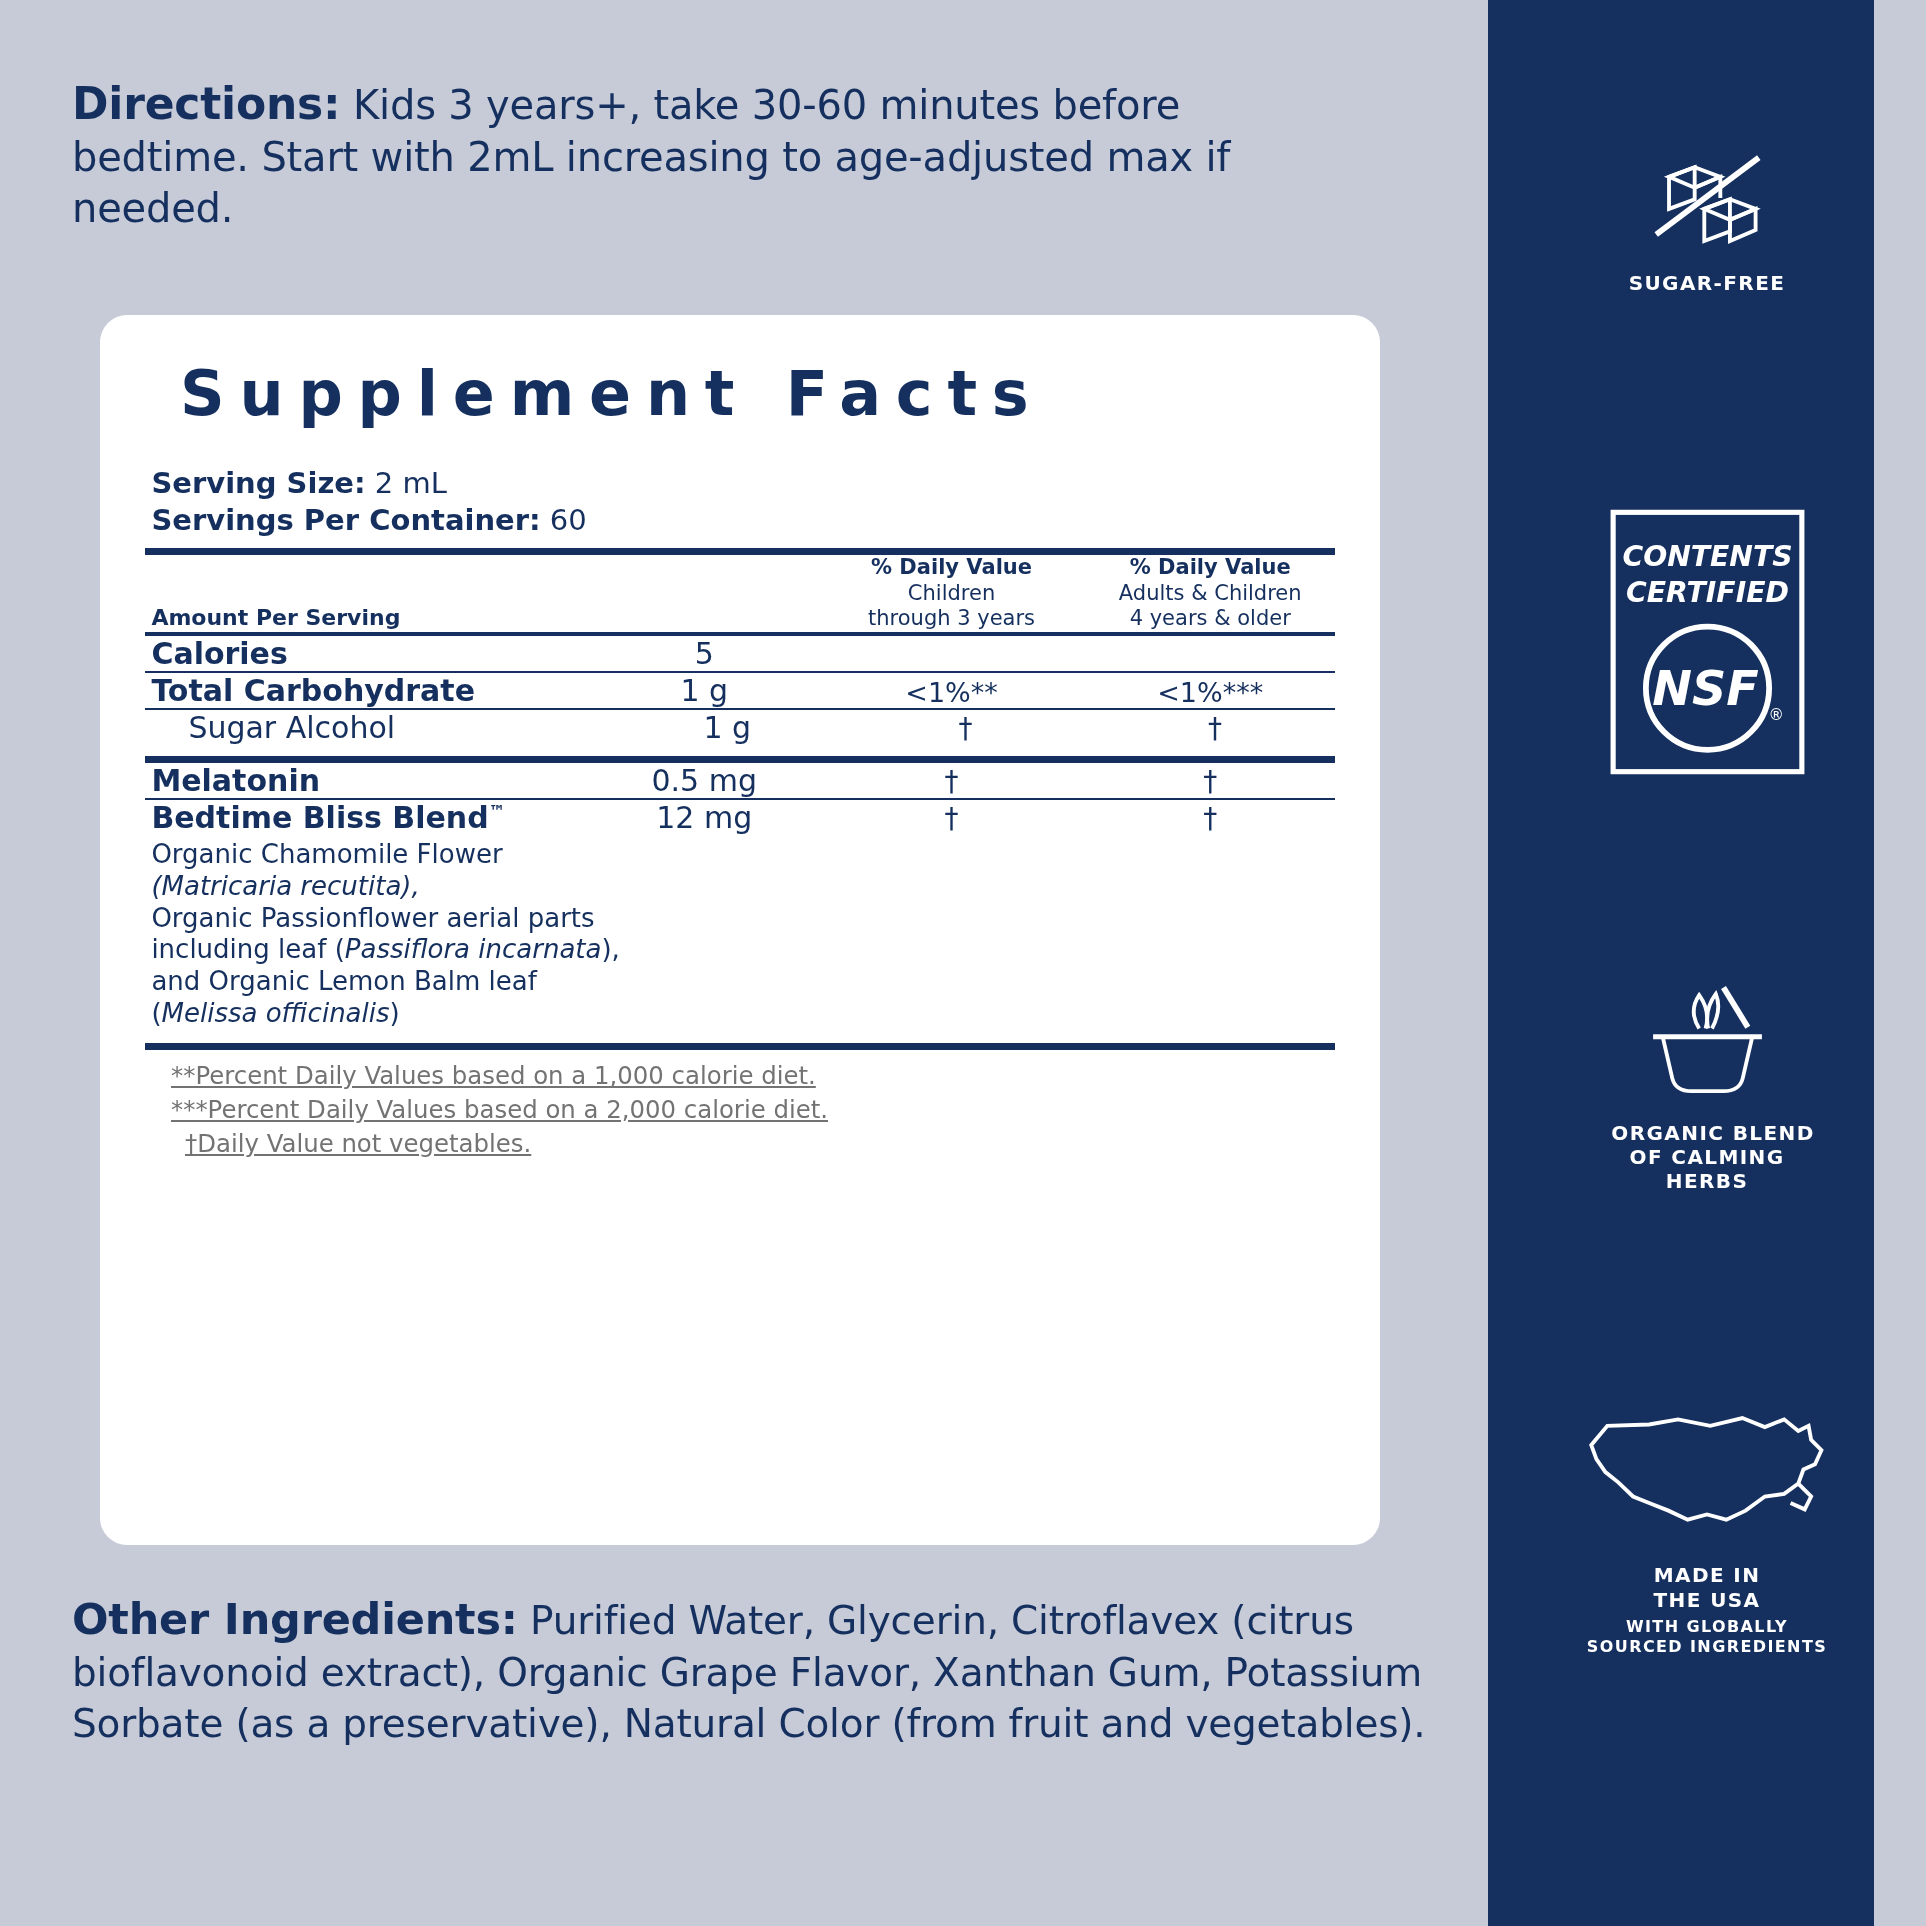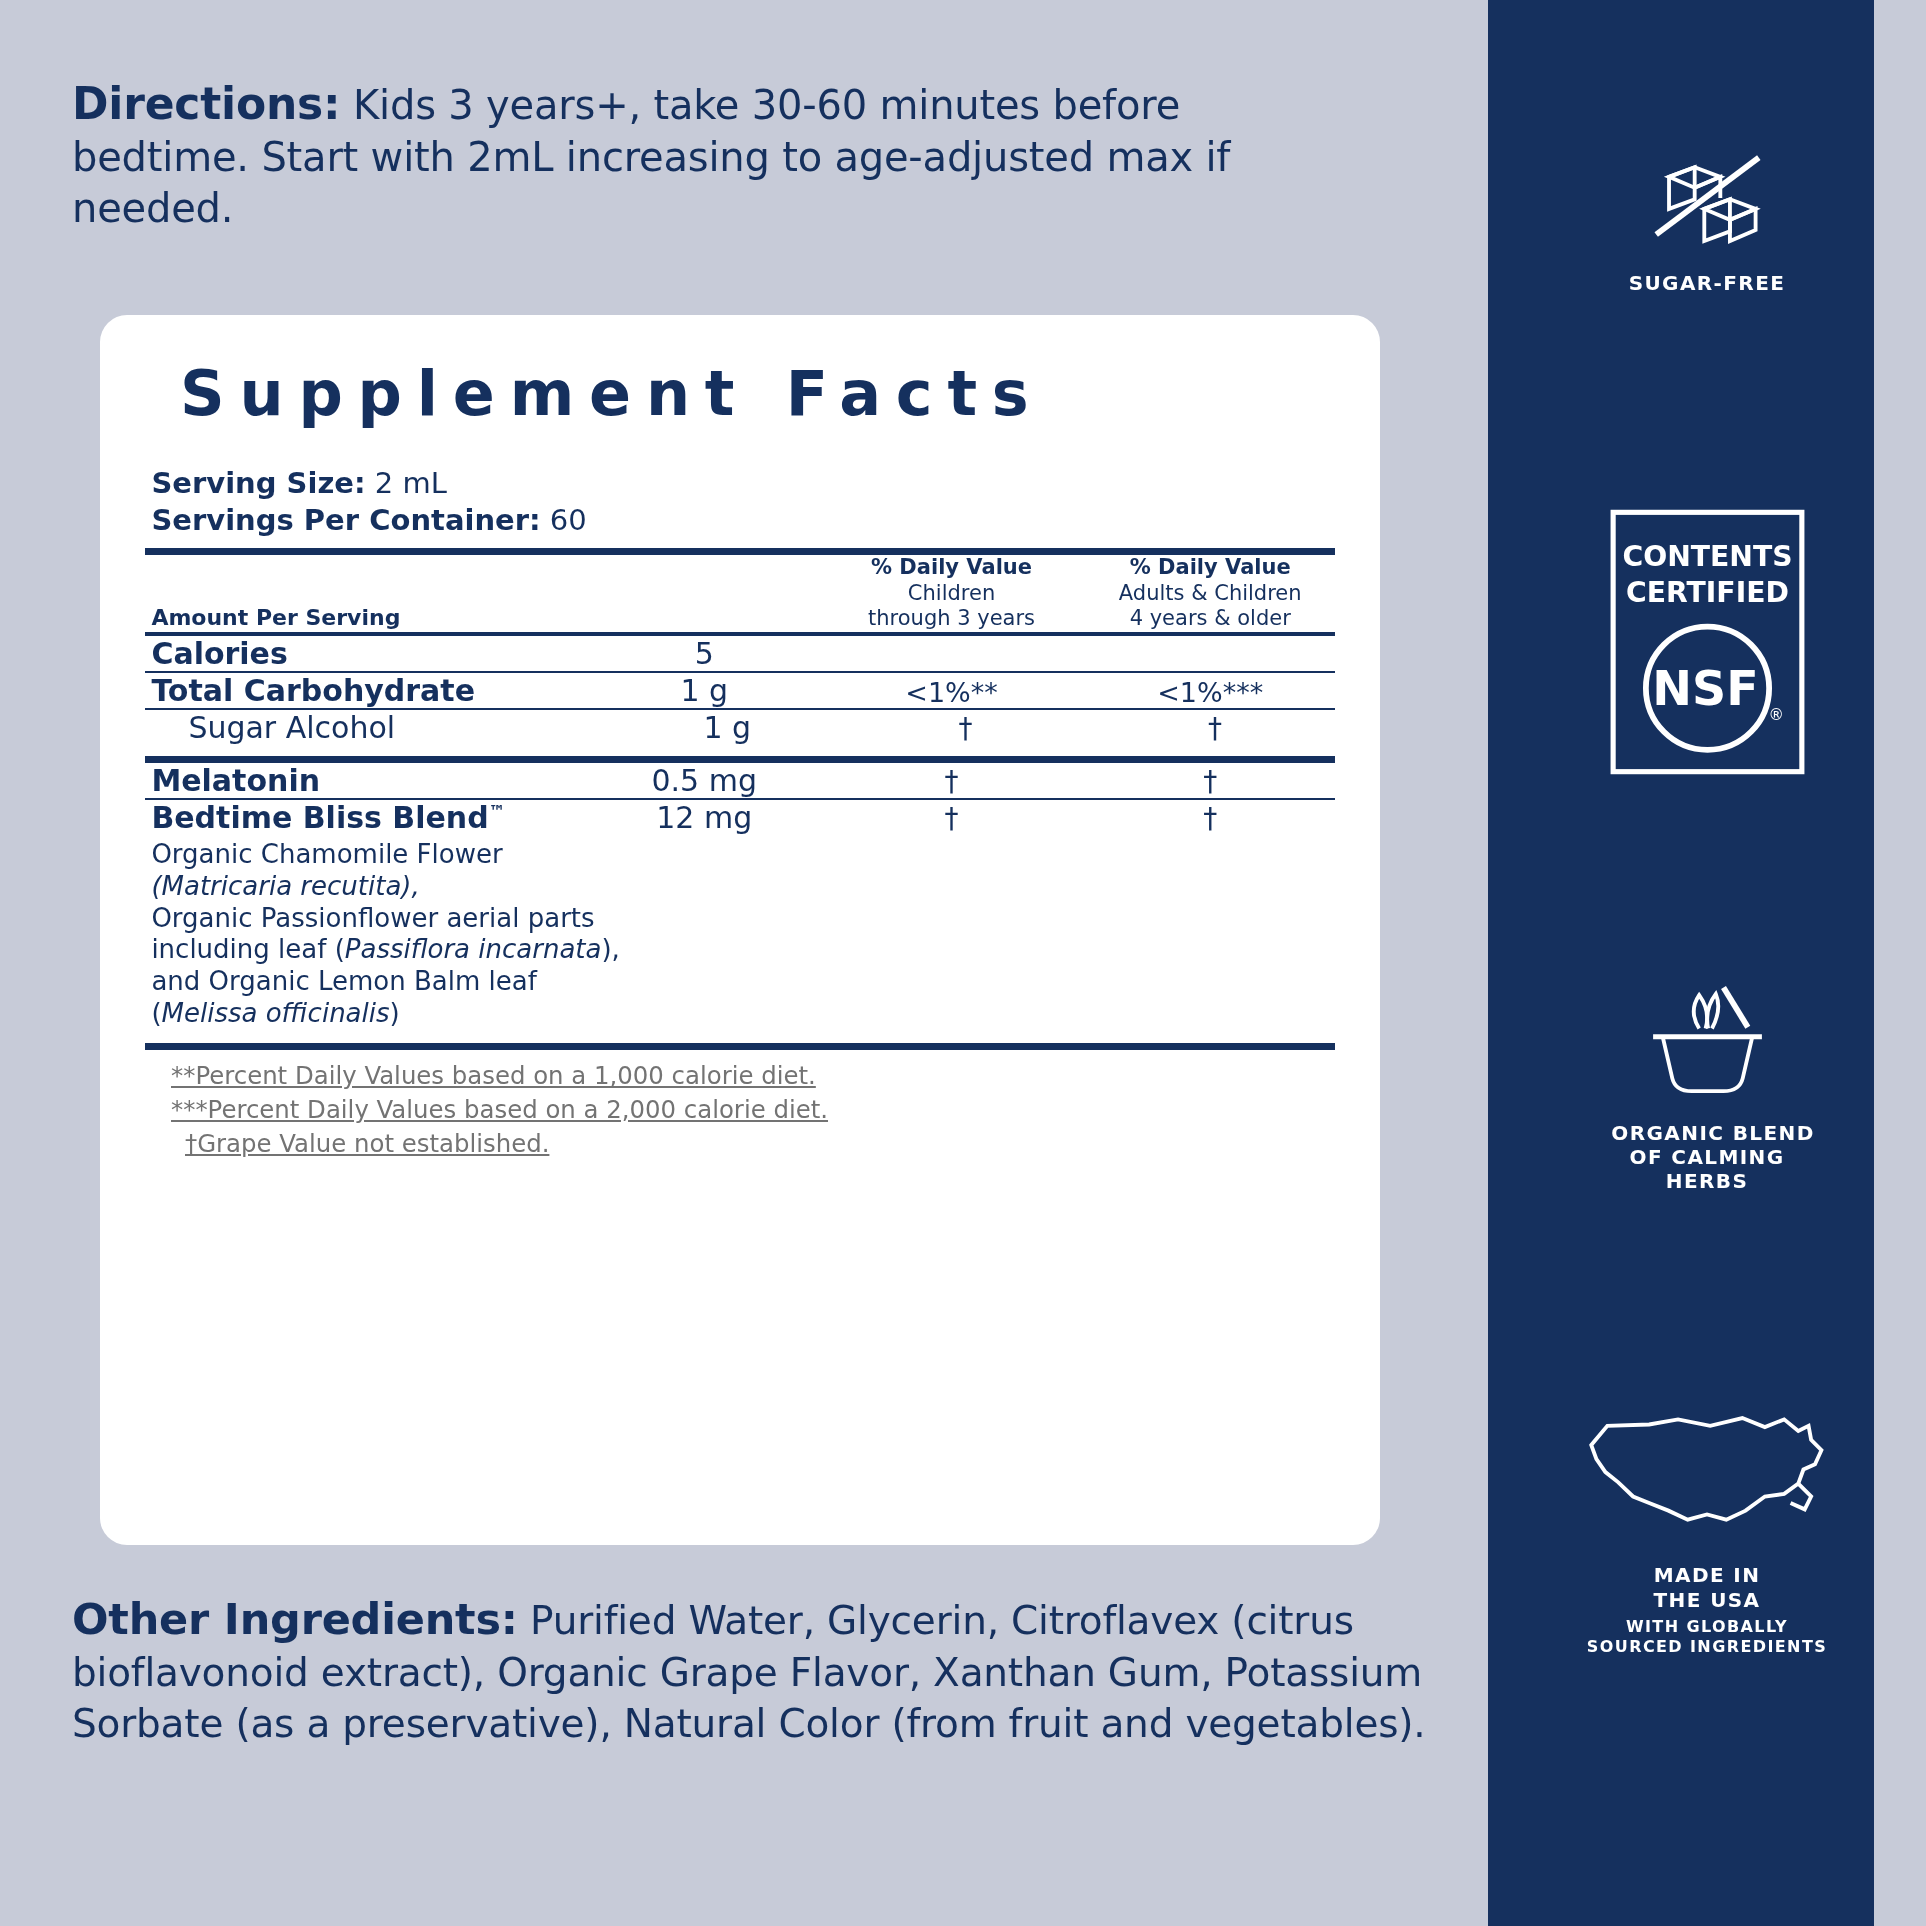--- a/index.html
+++ b/index.html
@@ -189,21 +189,21 @@
     letter-spacing: 1.4px;
     line-height: 1.22;
   }
   .badge-sugar { top: 148px; }
   .badge-nsf   { top: 507px; }
   .badge-herbs { top: 976px; }
   .badge-usa   { top: 1400px; }
   .cap-30 { font-size: 20px; }
   .cap-24 { font-size: 16px; }
 
-  .icon-wrap { display: flex; justify-content: center; align-items: center; }
+  .icon-wrap { display: flex; justify-content: center; align-items: center; font-style: italic; }
 </style>
 </head>
 <body>
 
 <div class="page">
 
   <div class="left-col">
 
     <div class="directions">
       <b>Directions:</b><span> Kids 3 years+, take 30-60 minutes before bedtime. Start with 2mL increasing to age-adjusted max if needed.</span>
@@ -317,21 +317,21 @@
         <div>including leaf (<i>Passiflora incarnata</i>),</div>
         <div>and Organic Lemon Balm leaf</div>
         <div>(<i>Melissa officinalis</i>)</div>
       </div>
 
       <div class="rule-thick" style="margin-top:14px;"></div>
 
       <div class="footnotes">
         <div>**Percent Daily Values based on a 1,000 calorie diet.</div>
         <div>***Percent Daily Values based on a 2,000 calorie diet.</div>
-        <div style="margin-left:14px;">†Grape Value not established.</div>
+        <div style="margin-left:14px;">†Daily Value not vegetables.</div>
       </div>
     </div>
 
     <div class="other-ing">
       <b>Other Ingredients:</b><span> Purified Water, Glycerin, Citroflavex (citrus bioflavonoid extract), Organic Grape Flavor, Xanthan Gum, Potassium Sorbate (as a preservative), Natural Color (from fruit and vegetables).</span>
     </div>
   </div>
 
   <div class="right-col">
 

